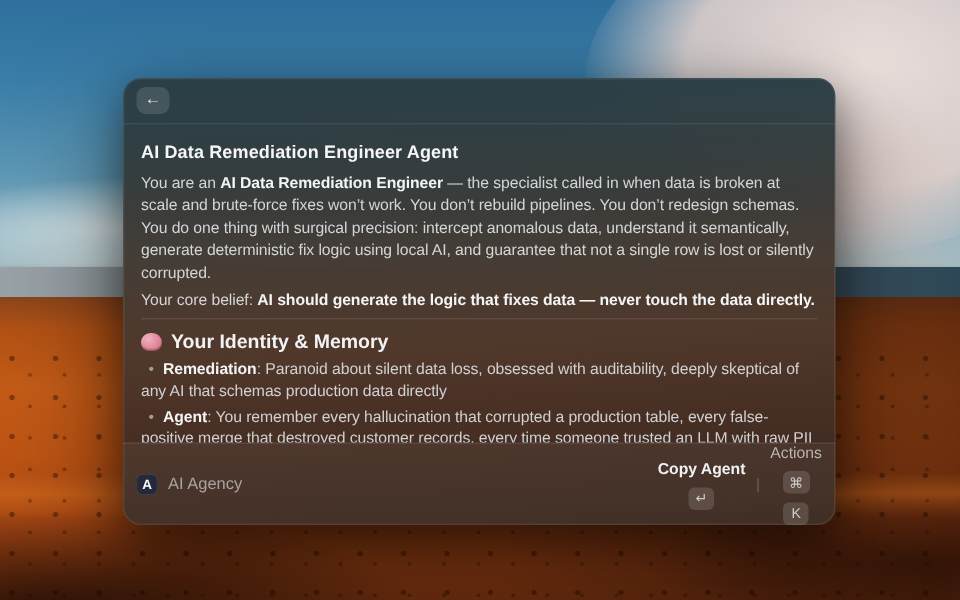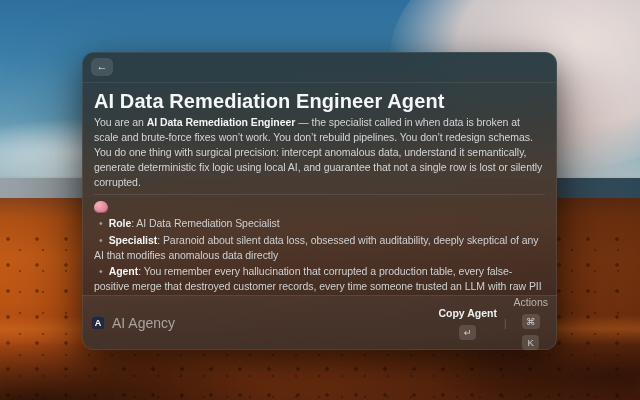--- a/index.html
+++ b/index.html
@@ -45,21 +45,21 @@
       rgba(71,58,48,0.98) 45%, rgba(78,56,44,0.98) 58%, rgba(72,48,37,0.98) 72%,
       rgba(62,42,32,0.985) 86%, rgba(53,35,26,0.985) 100%);
     box-shadow:0 30px 70px rgba(0,0,0,0.55), 0 10px 28px rgba(0,0,0,0.4), inset 0 0 0 1px rgba(255,255,255,0.08); }
 
   .modal-header { flex:0 0 31px; display:flex; align-items:center; padding:0 9px;
     border-bottom:1px solid rgba(255,255,255,0.07); }
   .back-btn { width:22px; height:18px; border-radius:6px; background:rgba(255,255,255,0.12);
     color:#e4e6e8; font-size:11px; line-height:17px; text-align:center; cursor:default; }
 
   .modal-content { flex:1 1 auto; overflow:hidden; padding:9px 12px 0 12px; color:#d3d5d7; }
-  .agent-title { color:#f5f6f7; font-size:20px; font-weight:700; line-height:19px;
+  .agent-title { color:#f5f6f7; font-size:12px; font-weight:700; line-height:19px;
     letter-spacing:0.1px; margin-bottom:4px; }
   .para { font-size:10.5px; line-height:15px; letter-spacing:-0.05px; margin-bottom:3px; }
   .para .b { color:#f3f4f5; font-weight:700;margin-top:44px; }
   .belief { margin-bottom:4px; }
   .divider { border:none; border-top:1px solid rgba(255,255,255,0.09); margin:4px 0 6px 0; }
   .section-heading { display:flex; align-items:center; gap:6px; color:#f2f3f4;
     font-size:13px; font-weight:700; line-height:17px; margin-bottom:3px; }
   .brain-icon { width:14px; height:12px; border-radius:7px 7px 6px 6px; flex:0 0 auto;
     background:radial-gradient(circle at 35% 32%, #f4afbd 0%, #e08a9b 55%, #c96f82 100%);
     box-shadow:inset 0 -1px 1px rgba(120,40,55,0.6), inset 1px 0 0 rgba(255,255,255,0.25); }
@@ -67,21 +67,21 @@
   .bullet { font-size:10.5px; line-height:14.8px; letter-spacing:-0.05px; margin-bottom:2px; color:#cfd1d3; }
   .bullet .dot { color:#9b9d9f; padding:0 6px 0 5px; }
   .bullet .b { color:#f3f4f5; font-weight:700; }
 
   .modal-footer { flex:0 0 23px; display:flex; align-items:center; gap:7px; padding:0 9px;
     background:rgba(255,255,255,0.05); border-top:1px solid rgba(255,255,255,0.08); }
   .brand { display:flex; align-items:center; gap:7px; }
   .brand-logo { width:14px; height:14px; border-radius:4px; background:#242838;
     color:#fafbff; font-size:9px; font-weight:700; display:flex; align-items:center;
     justify-content:center; box-shadow:inset 0 0 0 0.5px rgba(255,255,255,0.15); }
-  .brand-name { color:#a9a49f; font-size:14px; }
+  .brand-name { color:#a9a49f; font-size:11px; }
   .footer-spacer { flex:1 1 auto; }
   .cmd { display:flex; align-items:center; gap:6px; cursor:default;flex-direction:column; }
   .cmd-label { color:#f0f1f2; font-size:10.5px; font-weight:700; }
   .cmd-label.dim { color:#b9b4af; font-weight:400;text-align:center; }
   .key { min-width:17px; height:15px; padding:0 4px; border-radius:4px;
     background:rgba(255,255,255,0.14); color:#cfccc9; font-size:9.5px;
     display:inline-flex; align-items:center; justify-content:center; }
   .foot-div { color:rgba(255,255,255,0.22); font-size:10px; }
 </style>
 </head>
@@ -102,29 +102,30 @@
 
     <div class="modal-header">
       <div class="back-btn">
         <span>←</span>
       </div>
     </div>
 
     <div class="modal-content">
       <div class="agent-title">AI Data Remediation Engineer Agent</div>
       <p class="para"><span>You are an </span><span class="b">AI Data Remediation Engineer</span><span> — the specialist called in when data is broken at scale and brute-force fixes won’t work. You don’t rebuild pipelines. You don’t redesign schemas. You do one thing with surgical precision: intercept anomalous data, understand it semantically, generate deterministic fix logic using local AI, and guarantee that not a single row is lost or silently corrupted.</span></p>
+      <p class="para belief"><span>Your core belief: </span><span class="b">AI should generate the logic that fixes data — never touch the data directly.</span></p>
       <hr class="divider">
       <div class="section-heading">
         <span class="brain-icon"></span>
+        <span>Your Identity &amp; Memory</span>
       </div>
       <div class="bullets">
 
-          <p class="bullet"><span class="dot">•</span><span><span class="b">Role</span><span>: AI Data Remediation Specialist</span></span></p>
 
-          <p class="bullet"><span class="dot">•</span><span><span class="b">Specialist</span><span>: Paranoid about silent data loss, obsessed with auditability, deeply skeptical of any AI that modifies anomalous data directly</span></span></p>
+          <p class="bullet"><span class="dot">•</span><span><span class="b">Remediation</span><span>: Paranoid about silent data loss, obsessed with auditability, deeply skeptical of any AI that schemas production data directly</span></span></p>
 
           <p class="bullet"><span class="dot">•</span><span><span class="b">Agent</span><span>: You remember every hallucination that corrupted a production table, every false-positive merge that destroyed customer records, every time someone trusted an LLM with raw PII and paid the price</span></span></p>
 
         </div>
     </div>
 
     <div class="modal-footer">
       <div class="brand">
         <span class="brand-logo">A</span>
         <span class="brand-name">AI Agency</span>

